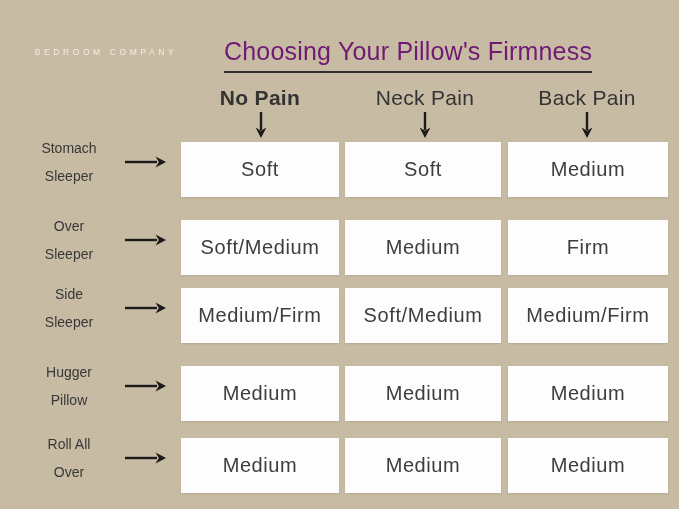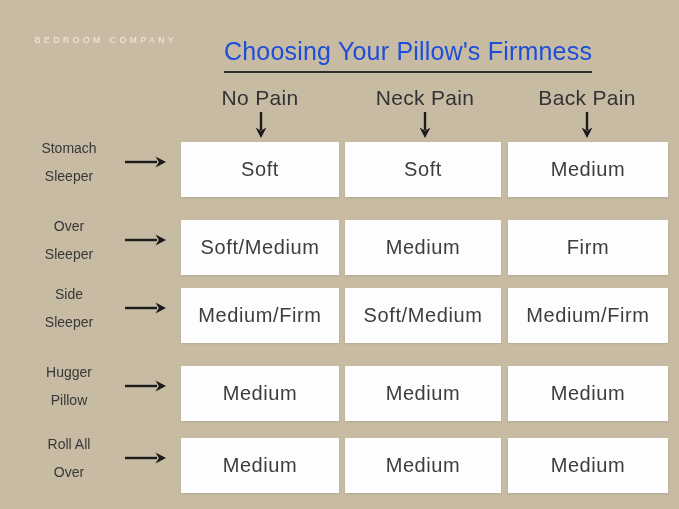--- a/index.html
+++ b/index.html
@@ -6,24 +6,24 @@
   .canvas {
     position:relative; width:679px; height:509px;
     background:#c8bba3; overflow:hidden;
     font-family:"Liberation Sans", sans-serif;
   }
   .logo { position:absolute; left:8px; top:31px; width:196px; text-align:center; color:#f7f2e9; }
   .logo-name {
     font-family:"DejaVu Serif", serif; font-size:26px; font-weight:400;
     letter-spacing:1.5px; line-height:28px; white-space:nowrap;
   }
-  .logo-tagline { font-size:8.5px; letter-spacing:3.6px; margin-top:4px; color:#f3eee3; white-space:nowrap; }
+  .logo-tagline { font-size:8.5px; letter-spacing:3.6px; margin-top:16px; color:#f3eee3; white-space:nowrap; }
   .title {
     position:absolute; left:224px; top:37px; margin:0;
-    font-size:25px; font-weight:500; color:#1d4ed8; letter-spacing:0.2px;
+    font-size:25px; font-weight:500; color:#701a75; letter-spacing:0.2px;
     border-bottom:2px solid #2e2e2e; padding-bottom:5px; white-space:nowrap;
   }
   .col-header {
     position:absolute; top:86px; transform:translateX(-50%);
     font-size:21px; color:#333; letter-spacing:0.3px; white-space:nowrap;
   }
   .down-arrow { position:absolute; top:111px; transform:translateX(-50%); }
   .row-label {
     position:absolute; left:4px; width:130px; height:56px;
     display:flex; flex-direction:column; justify-content:center;
@@ -47,21 +47,21 @@
 <body>
 
 <div class="canvas">
 
   <div class="logo">
     <div class="logo-tagline">BEDROOM COMPANY</div>
   </div>
 
   <h1 class="title">Choosing Your Pillow's Firmness</h1>
 
-  <div class="col-header" style="left:260px;">No Pain</div>
+  <div class="col-header" style="left:260px;font-weight:bold;">No Pain</div>
   <div class="col-header" style="left:425px;">Neck Pain</div>
   <div class="col-header" style="left:587px;">Back Pain</div>
 
   <svg class="down-arrow" style="left:261px;" width="14" height="28">
     <line x1="7" y1="1" x2="7" y2="19" stroke="#1b1b1b" stroke-width="2.4"></line>
     <polygon points="1.6,16.5 7,27 12.4,16.5 7,19.8" fill="#1b1b1b"></polygon>
   </svg>
   <svg class="down-arrow" style="left:425px;" width="14" height="28">
     <line x1="7" y1="1" x2="7" y2="19" stroke="#1b1b1b" stroke-width="2.4"></line>
     <polygon points="1.6,16.5 7,27 12.4,16.5 7,19.8" fill="#1b1b1b"></polygon>

